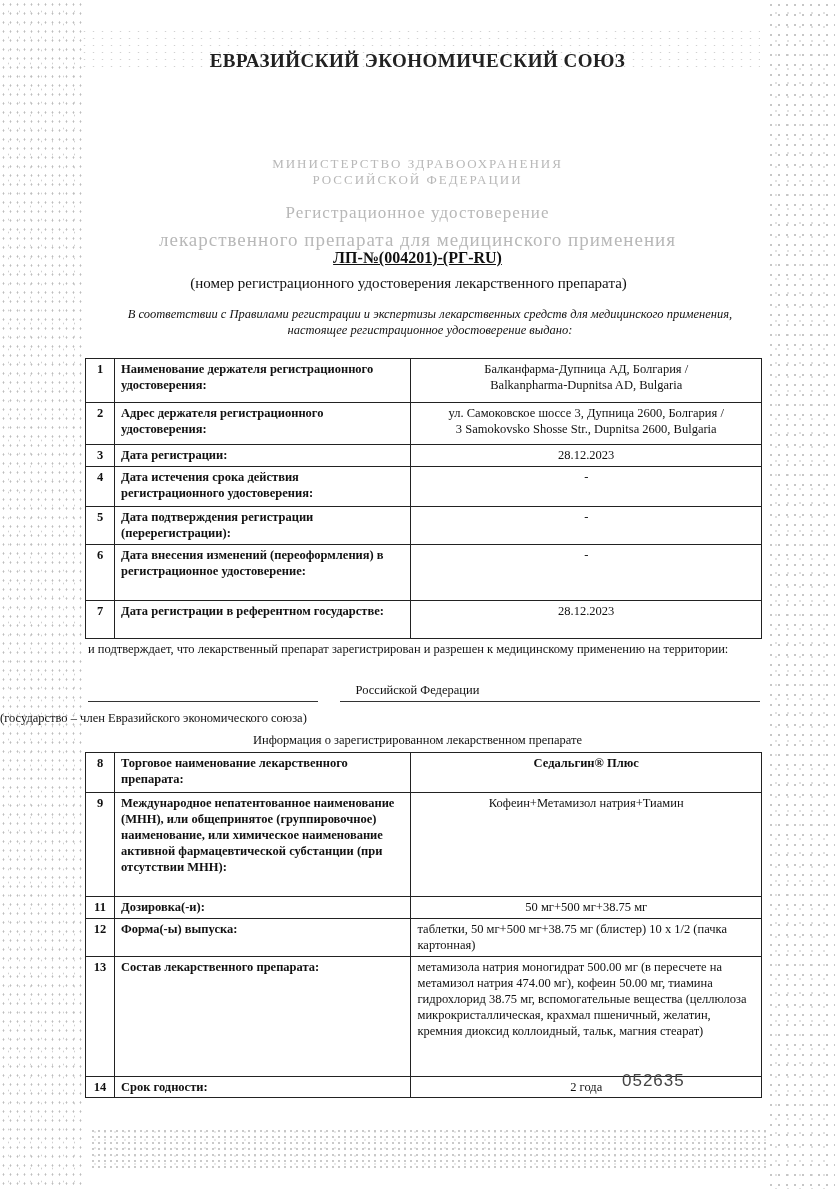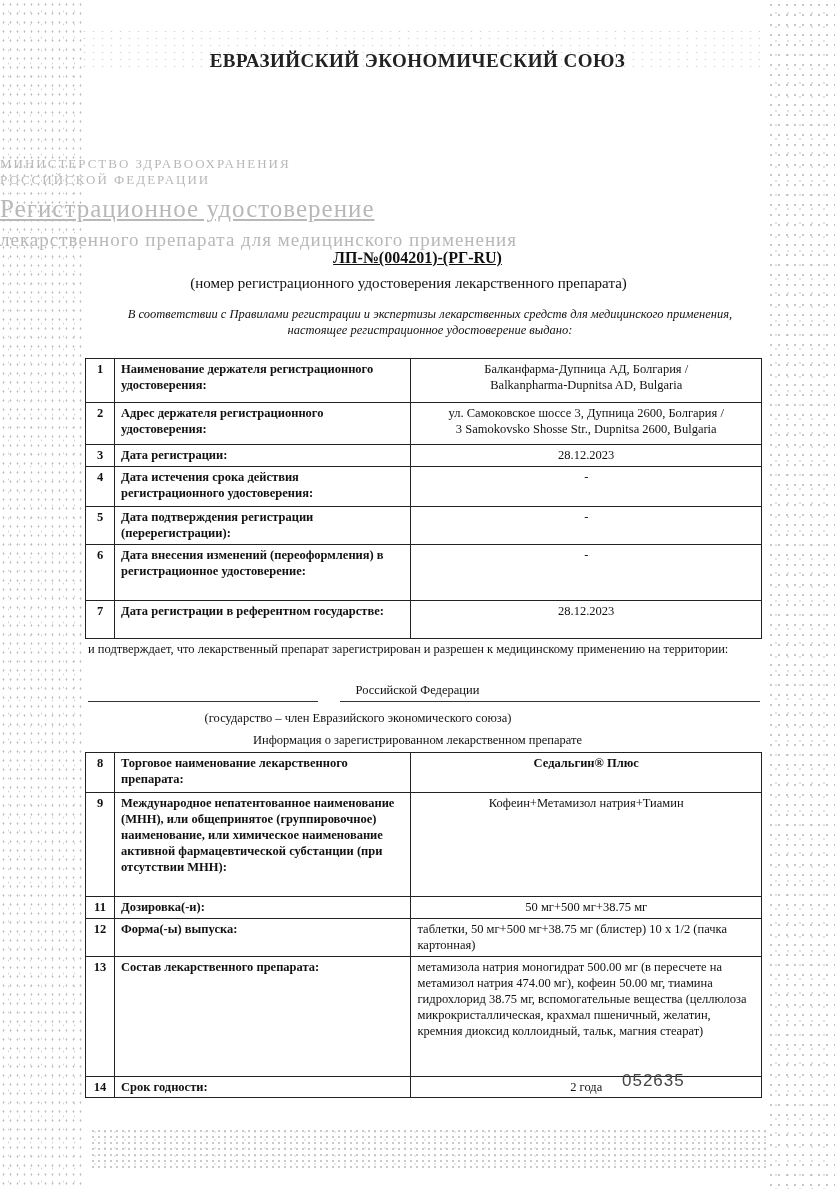--- a/index.html
+++ b/index.html
@@ -13,43 +13,43 @@
       background-size: 8px 10px, 12px 14px; background-position: 2px 0, 5px 6px; opacity:0.5; }
     .noise-top { left:80px; top:28px; width:680px; height:40px;
       background-image: radial-gradient(#999 0.5px, transparent 1.1px);
       background-size: 9px 7px; opacity:0.45; }
     .noise-bottom { left:90px; top:1128px; width:680px; height:40px;
       background-image: radial-gradient(#888 0.6px, transparent 1.2px), radial-gradient(#999 0.5px, transparent 1px);
       background-size: 6px 6px, 10px 8px; opacity:0.55; }
 
     .abs { position:absolute; }
     .union-title { left:0; width:835px; top:50px; text-align:center; font-weight:bold; font-size:19px; letter-spacing:0.5px; color:#222; }
-    .faded { color:#b8b8b8; text-align:left; left:0; width:835px; }
+    .faded { color:#b8b8b8; text-align:center; left:0; width:835px; }
     .ministry1 { top:156px; font-size:13px; letter-spacing:2px; }
     .ministry2 { top:172px; font-size:13px; letter-spacing:2px; }
-    .cert1 { top:195px; font-size:25px; letter-spacing:1px;text-decoration:underline; }
+    .cert1 { top:203px; font-size:17px; letter-spacing:1px; }
     .cert2 { top:229px; font-size:19px; letter-spacing:1px; }
     .regnum { left:0; width:835px; top:249px; text-align:center; font-weight:bold; font-size:16px; text-decoration:underline; }
     .regnum-caption { left:0; width:817px; top:275px; text-align:center; font-size:15px; }
     .intro { left:100px; width:660px; top:306px; text-align:center; font-size:12.5px; line-height:16px;font-style:italic; }
 
     table.cert { position:absolute; border-collapse:collapse; font-size:12.5px; }
     table.cert td { border:1.5px solid #222; vertical-align:top; padding:2px 6px; line-height:16px; }
     td.num { width:16px; text-align:center; font-weight:bold; padding:2px 4px; }
     td.lbl { width:283px; font-weight:bold; }
     td.val { width:337px; text-align:center; }
     td.val.left { text-align:left; padding-left:6px; }
     .t1 { left:85px; top:358px; width:677px; }
     .t2 { left:85px; top:752px; width:677px; }
 
     .confirm { left:88px; width:680px; top:641px; font-size:12.5px; line-height:16px; }
     .country { left:0; width:835px; top:683px; text-align:center; font-size:12.5px; }
     .line-l { left:88px; top:701px; width:230px; border-top:1px solid #333; }
     .line-r { left:340px; top:701px; width:420px; border-top:1px solid #333; }
-    .country-caption { left:0; width:716px; top:711px; text-align:center; font-size:12.5px; }
+    .country-caption { left:0; width:716px; top:711px; text-align:left; font-size:12.5px; }
     .info-heading { left:0; width:835px; top:733px; text-align:center; font-size:12.5px; }
     .stamp-num { left:622px; top:1071px; font-size:17px; color:#444; font-family:"Liberation Sans", sans-serif; letter-spacing:1px; }
   </style>
 </head>
 <body>
 
 <div class="noise noise-left"></div>
 <div class="noise noise-right"></div>
 <div class="noise noise-top"></div>
 <div class="noise noise-bottom"></div>

